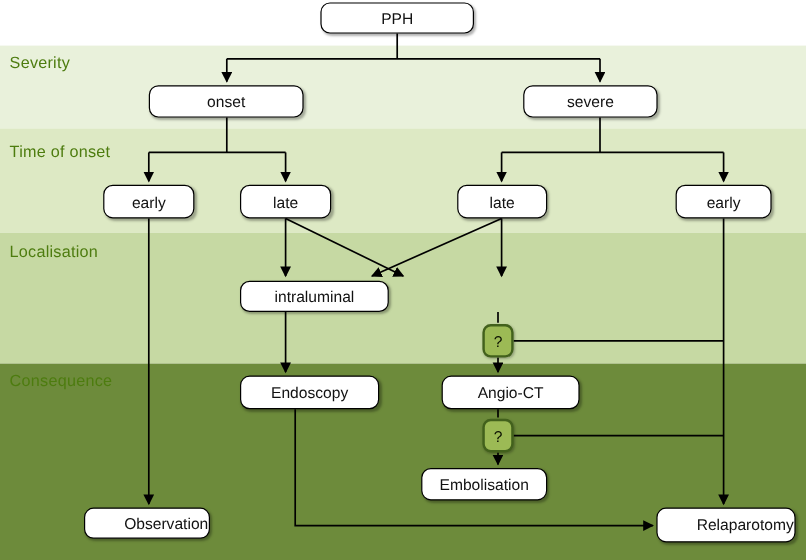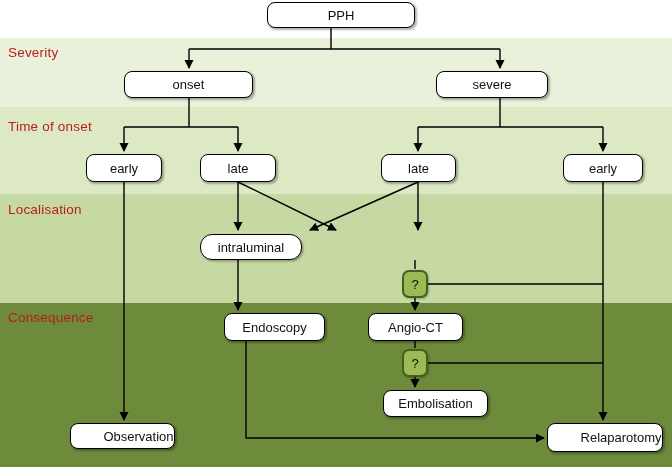--- a/index.html
+++ b/index.html
@@ -10,21 +10,21 @@
     font-family:"Liberation Sans", sans-serif;
     overflow:hidden;
   }
   .band{position:absolute;left:0;width:672px;}
   .band-severity{top:38px;height:69px;background:var(--band-severity,#e9f1db);}
   .band-time{top:107px;height:87px;background:var(--band-time-of-onset,#dde9c4);}
   .band-local{top:194px;height:109px;background:var(--band-localisation,#c6d9a3);}
   .band-consequence{top:303px;height:164px;background:var(--band-consequence,#6d8b3b);}
   .band-label{
     position:absolute;left:8px;
-    font-size:13.5px;color:#b91c1c;letter-spacing:.2px;
+    font-size:13.5px;color:#4d7c0f;letter-spacing:.2px;
   }
   .edges{position:absolute;left:0;top:0;pointer-events:none;}
   .edge{stroke:var(--connector,#000);stroke-width:1.4;fill:none;}
   .node{
     position:absolute;box-sizing:border-box;
     display:flex;align-items:center;justify-content:center;
     background:var(--node-fill,#ffffff);
     border:1.9px solid var(--node-border,#000000);
     border-radius:8px;
     font-size:13px;color:#111;
@@ -91,35 +91,35 @@
 
     <path class="edge" d="M415,341 V348"></path>
     <path class="edge" d="M415,377 V387" marker-end="url(#arrow)"></path>
 
     <path class="edge" d="M428,284 H603"></path>
     <path class="edge" d="M428,363 H603"></path>
 
     <path class="edge" d="M246,341 V438 H544" marker-end="url(#arrow)"></path>
   </svg>
 
-  <div class="node" style="left:267px;top:2px;width:148px;height:26px;">PPH</div>
+  <div class="node" style="left:267px;top:2px;width:128px;height:26px;">PPH</div>
   <div class="node" style="left:124px;top:71px;width:129px;height:27px;">onset</div>
   <div class="node" style="left:436px;top:71px;width:112px;height:27px;">severe</div>
 
   <div class="node" style="left:86px;top:154px;width:76px;height:28px;">early</div>
   <div class="node" style="left:200px;top:154px;width:76px;height:28px;">late</div>
   <div class="node" style="left:381px;top:154px;width:75px;height:28px;">late</div>
   <div class="node" style="left:563px;top:154px;width:80px;height:28px;">early</div>
 
-  <div class="node" style="left:200px;top:234px;width:102px;height:26px;border-radius:12px;">intraluminal</div>
+  <div class="node" style="left:200px;top:234px;width:124px;height:26px;">intraluminal</div>
 
   <div class="decision" style="left:402px;top:270px;width:26px;height:28px;">?</div>
 
-  <div class="node" style="left:200px;top:313px;width:101px;height:28px;margin-left:24px;">Endoscopy</div>
-  <div class="node" style="left:368px;top:313px;width:95px;height:28px;">Angio-CT</div>
+  <div class="node" style="left:200px;top:313px;width:116px;height:28px;">Endoscopy</div>
+  <div class="node" style="left:368px;top:313px;width:115px;height:28px;">Angio-CT</div>
 
   <div class="decision" style="left:402px;top:349px;width:26px;height:28px;">?</div>
 
-  <div class="node" style="left:383px;top:390px;width:105px;height:27px;">Embolisation</div>
+  <div class="node" style="left:351px;top:390px;width:105px;height:27px;">Embolisation</div>
   <div class="node" style="left:70px;top:423px;width:105px;height:26px;padding-left:32px;">Observation</div>
   <div class="node" style="left:547px;top:423px;width:116px;height:29px;padding-left:32px;">Relaparotomy</div>
 
 </div>
 
 </body></html>

